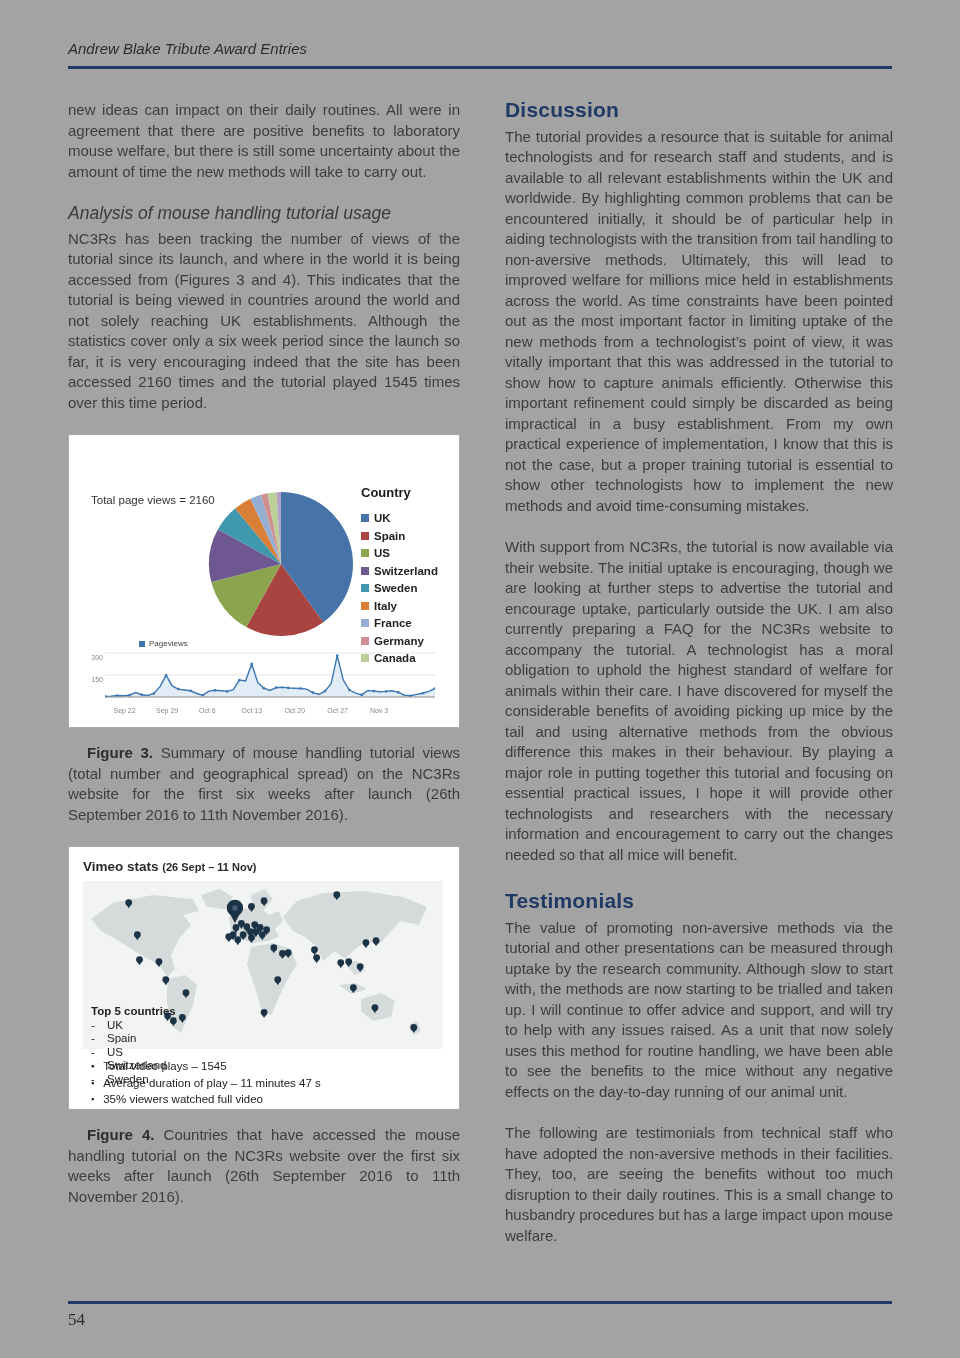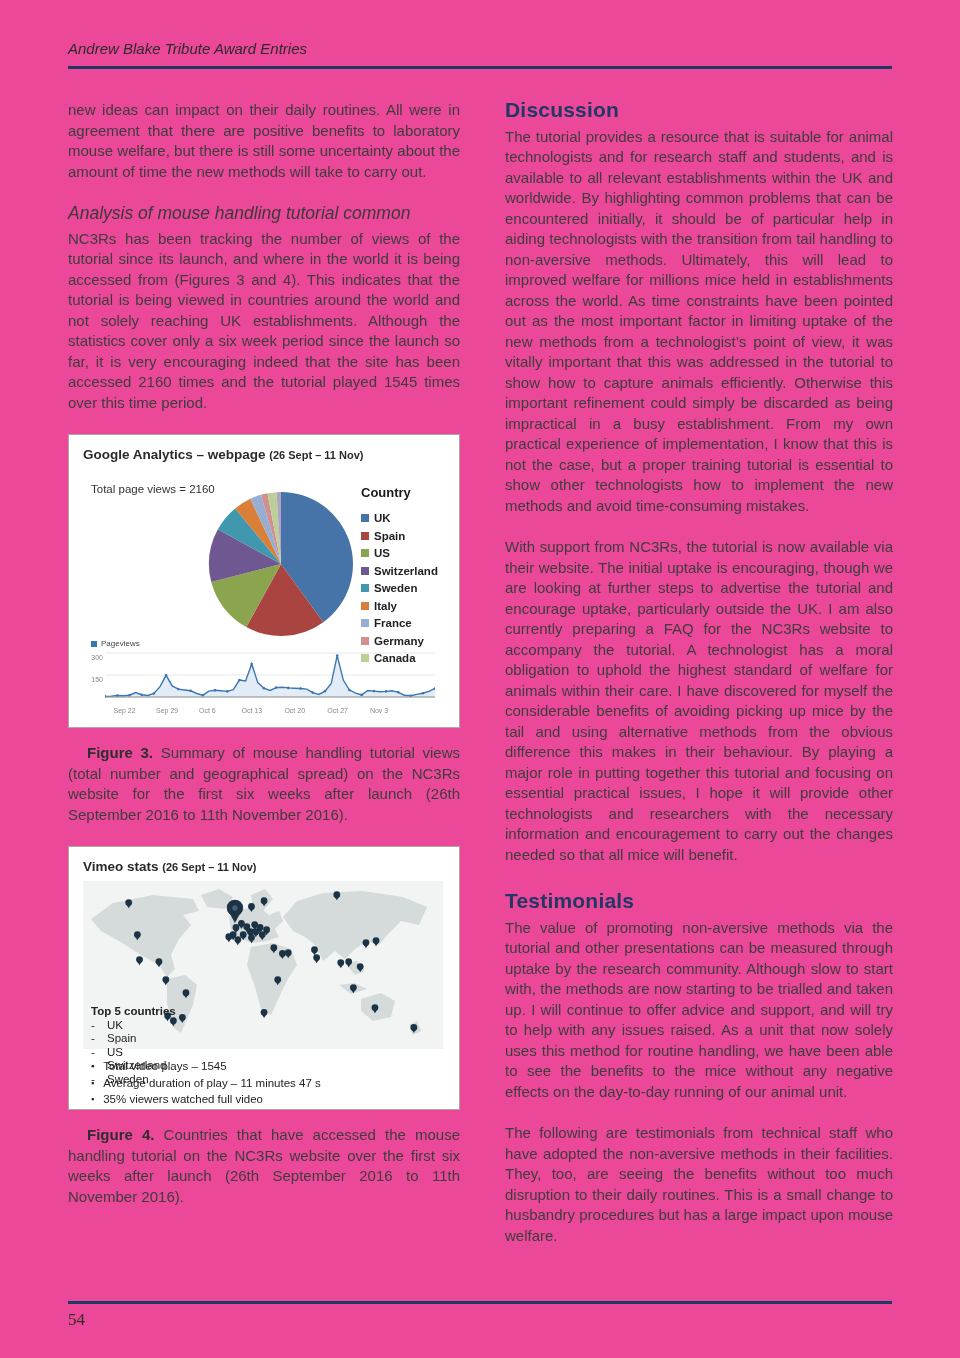--- a/index.html
+++ b/index.html
@@ -1,44 +1,44 @@
 <!DOCTYPE html>
 <html><head>
 <meta charset="utf-8">
 <style>
   html,body{margin:0;padding:0;background:#ffffff;}
-  .page{position:relative;width:960px;height:1358px;background:#ec4899;
+  .page{position:relative;width:960px;height:1358px;background:#a3a3a3;
         font-family:"Liberation Sans",sans-serif;color:#3d3d3d;overflow:hidden;}
   
   .hdr-title{position:absolute;left:68px;top:40px;font-size:15px;font-style:italic;color:#2b2b2b;}
   .hdr-rule{position:absolute;left:68px;top:66px;width:824px;height:3px;background:#1f3864;}
   
   .col{position:absolute;top:100px;width:392px;text-align:justify;font-size:15px;line-height:20.5px;}
   .col-left{left:68px;}
   .col-right{left:505px;width:388px;}
   p{margin:0 0 21px 0;}
   .sec-head-italic{font-style:italic;font-size:17.5px;color:#3a3a3a;margin:0 0 5px 0;font-weight:400;}
   .sec-head-navy{font-size:21px;font-weight:700;color:#1f3864;margin:0 0 6px 0;letter-spacing:.2px;}
   .cap b{color:#2e2e2e;margin-left:19px;}
   
   .figbox{position:relative;border:1px solid #a9a9a9;background:#fff;margin:0 0 15px 0;text-align:left;}
   #fig3-box{height:292px;}
   #fig4-box{height:262px;}
   .fig-title{position:absolute;left:14px;top:10px;font-size:13.5px;font-weight:700;color:#2a2a2a;}
   .fig-title .dates{font-size:11px;font-weight:700;color:#2a2a2a;}
-  .fig-note{position:absolute;left:22px;top:44px;font-size:11.5px;color:#333;}
+  .fig-note{position:absolute;left:22px;top:55px;font-size:11.5px;color:#333;}
   
   #pie-svg{position:absolute;left:138px;top:55px;}
   .legend{position:absolute;left:292px;top:48px;font-size:11.5px;color:#222;}
   .legend-title{font-weight:700;font-size:13px;margin-bottom:6px;color:#1a1a1a;}
   .legend-row{display:flex;align-items:center;height:17.5px;font-weight:700;}
   .legend-sw{width:8px;height:8px;margin-right:5px;flex:0 0 8px;}
   
   .mini{position:absolute;left:22px;top:204px;width:350px;height:80px;font-size:8px;color:#666;}
-  .mini-legend{display:flex;align-items:center;gap:4px;height:10px;margin-bottom:2px;color:#444;}
+  .mini-legend{display:flex;align-items:center;gap:4px;height:10px;margin-bottom:2px;color:#444;margin-left:48px;}
   .mini-legend .sw{width:6px;height:6px;background:#3b76b3;}
   .mini-plot{position:relative;margin-left:14px;width:330px;height:48px;}
   .mini-ylab{position:absolute;left:-16px;width:14px;text-align:right;font-size:7px;color:#888;}
   .mini-xlabs{position:relative;margin-left:14px;width:330px;height:10px;}
   .mini-xlabs span{position:absolute;top:2px;font-size:7px;color:#888;white-space:nowrap;}
   
   .map-wrap{position:absolute;left:14px;top:34px;width:360px;height:168px;background:#f2f4f4;}
   .map-overlay{position:absolute;left:8px;top:92px;font-size:11.5px;color:#222;line-height:13.5px;}
   .map-overlay .t5-head{font-weight:700;margin-top:32px;}
   .t5-row .dash{display:inline-block;width:16px;}
@@ -51,28 +51,24 @@
 </head>
 <body>
 
 <div class="page">
 
   <div class="hdr-title">Andrew Blake Tribute Award Entries</div>
   <div class="hdr-rule"></div>
 
   <div class="col col-left">
     <p>new ideas can impact on their daily routines. All were in agreement that there are positive benefits to laboratory mouse welfare, but there is still some uncertainty about the amount of time the new methods will take to carry out.</p>
-    <h3 class="sec-head-italic">Analysis of mouse handling tutorial common</h3>
+    <h3 class="sec-head-italic">Analysis of mouse handling tutorial usage</h3>
     <p>NC3Rs has been tracking the number of views of the tutorial since its launch, and where in the world it is being accessed from (Figures 3 and 4). This indicates that the tutorial is being viewed in countries around the world and not solely reaching UK establishments. Although the statistics cover only a six week period since the launch so far, it is very encouraging indeed that the site has been accessed 2160 times and the tutorial played 1545 times over this time period.</p>
 
     <div class="figbox" id="fig3-box">
-      <div class="fig-title">
-        <span>Google Analytics – webpage</span>
-        <span class="dates">(26 Sept – 11 Nov)</span>
-      </div>
       <div class="fig-note">Total page views = 2160</div>
 
       <svg id="pie-svg" width="148" height="148" viewBox="0 0 148 148">
           <path d="M74,74 L74.00,2.00 A72,72 0 0 1 116.32,132.25 Z" fill="#4673a8"></path>
           <path d="M74,74 L116.32,132.25 A72,72 0 0 1 39.31,137.09 Z" fill="#a94441"></path>
           <path d="M74,74 L39.31,137.09 A72,72 0 0 1 4.26,91.91 Z" fill="#8ba54f"></path>
           <path d="M74,74 L4.26,91.91 A72,72 0 0 1 10.91,39.31 Z" fill="#6f5791"></path>
           <path d="M74,74 L10.91,39.31 A72,72 0 0 1 28.11,18.52 Z" fill="#3f98ae"></path>
           <path d="M74,74 L28.11,18.52 A72,72 0 0 1 43.34,8.85 Z" fill="#d97f38"></path>
           <path d="M74,74 L43.34,8.85 A72,72 0 0 1 53.91,4.86 Z" fill="#95aed2"></path>

